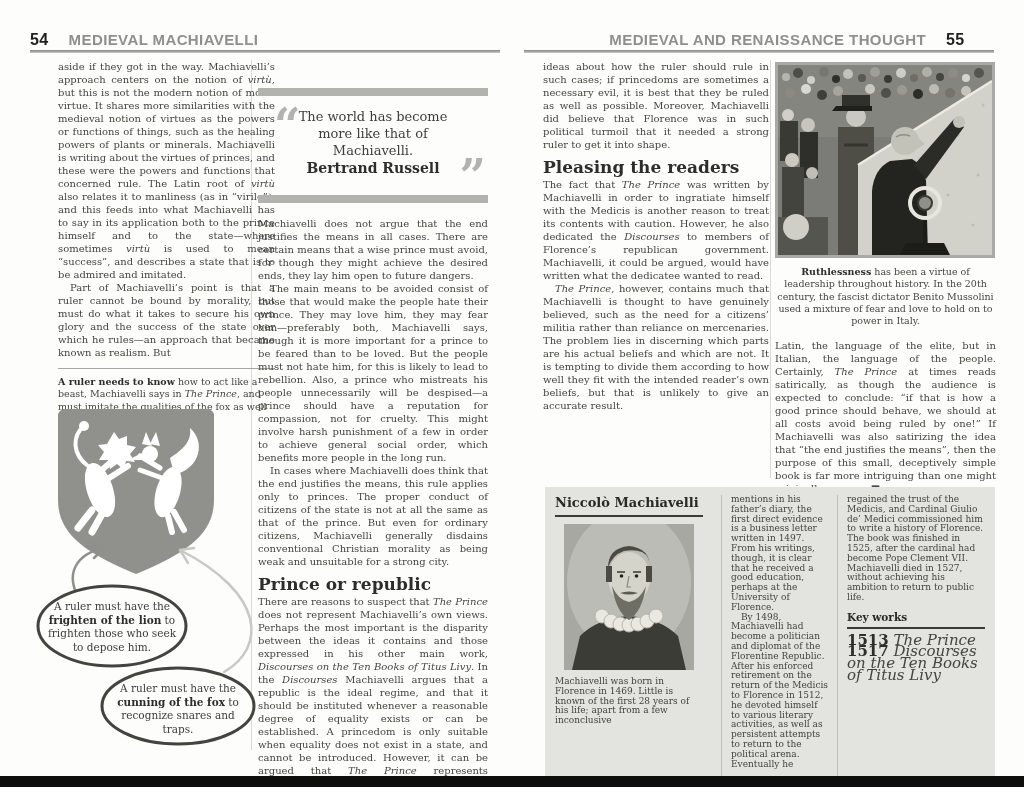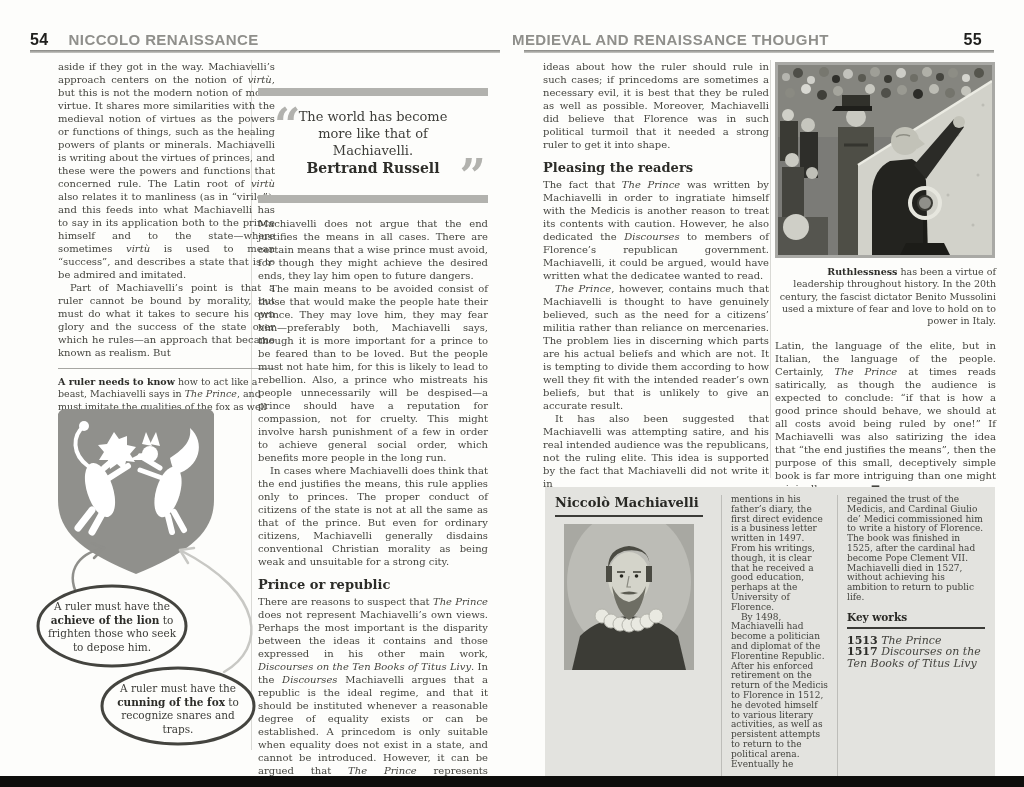--- a/index.html
+++ b/index.html
@@ -13,21 +13,21 @@
   
   .runhead{position:absolute;top:31px;height:18px;display:flex;align-items:baseline;gap:20px;
     font-family:"Liberation Sans",sans-serif;font-weight:700;font-size:15px;letter-spacing:.4px;}
   .runhead .pnum{color:#1f1f1d;font-size:16px;}
   .runhead .ttl{color:#8f8f8b;}
   .hdr-rule{position:absolute;top:50px;height:3px;background:linear-gradient(to bottom,#858581,#c9c9c5);}
   
   .col{position:absolute;}
   p.b{margin:0;font-size:10px;line-height:13px;text-align:justify;}
   p.b.ind{text-indent:12px;}
-  h3.sect{margin:9px 0 3px;font-size:13px;line-height:15px;font-weight:bold;color:#2d2d29;}
+  h3.sect{margin:9px 0 3px;font-size:17px;line-height:15px;font-weight:bold;color:#2d2d29;}
   i{font-style:italic;} b{font-weight:bold;color:#2d2d29;}
   .vrule{position:absolute;width:1px;background:#d9d9d5;}
   
   .cap-rule{height:1px;background:#a6a6a2;margin:9px 0 7px;}
   p.cap{margin:0;font-size:9.5px;line-height:12.3px;text-align:left;}
   
   .qbar{height:8px;background:#b2b2ae;}
   .qbar.top{margin-top:28px;}
   .quote-block{position:relative;padding:12px 26px 18px;text-align:center;}
   .quote-text{font-size:13px;line-height:17px;color:#3e3e3a;}
@@ -47,37 +47,37 @@
   #bio-box .bcol{font-size:9px;line-height:9.8px;color:#44443f;}
   #bio-box .bcol p{margin:0;font-size:9px;line-height:9.8px;text-align:left;}
   #bio-box .bcol p.ind{text-indent:10px;}
   #bio-box .c1{width:148px;}
   #bio-box .c2{flex:1;border-left:1px solid #bdbdb9;margin-left:18px;padding-left:9px;}
   #bio-box .c3{width:138px;border-left:1px solid #bdbdb9;margin-left:9px;padding-left:9px;}
   .bio-title{margin:0 0 7px;font-size:13px;line-height:15px;font-weight:bold;color:#28282;color:#282824;
     border-bottom:2.5px solid #3b3b37;padding-bottom:5px;}
   .kw-head{margin:10px 0 0;font-size:10.5px;font-weight:bold;color:#282824;
     border-bottom:2px solid #3b3b37;padding-bottom:4px;}
-  .kw-list{margin-top:6px;font-size:11px;line-height:11.8px;}
+  .kw-list{margin-top:6px;font-size:15px;line-height:11.8px;}
   
   #rp-col2-text{left:775px;top:266px;width:221px;}
-  #rp-col2-text .photo-cap{margin:0 0 12px;font-size:9.5px;line-height:12.3px;text-align:right;}
+  #rp-col2-text .photo-cap{margin:0 0 12px;font-size:9.5px;line-height:12.3px;text-align:center;}
   
   #footer-bar{left:0;top:776px;width:1024px;height:11px;background:#0e0e0c;}
 </style>
 </head>
 <body>
 
 <div class="runhead" style="left:30px;width:470px;">
   <span class="pnum">54</span>
-  <span class="ttl">NICCOLO RENAISSANCE</span>
+  <span class="ttl">MEDIEVAL MACHIAVELLI</span>
 </div>
 <div class="hdr-rule" style="left:30px;width:470px;"></div>
 
-<div class="runhead" style="left:512px;width:470px;justify-content:space-between;">
+<div class="runhead" style="left:552px;width:470px;justify-content:center;">
   <span class="ttl">MEDIEVAL AND RENAISSANCE THOUGHT</span>
   <span class="pnum">55</span>
 </div>
 <div class="hdr-rule" style="left:524px;width:470px;"></div>
 
 <div class="vrule" style="left:251px;top:60px;height:690px;"></div>
 <div class="vrule" style="left:770px;top:60px;height:418px;"></div>
 
 <div class="col" style="left:30px;top:60px;width:217px;margin-left:28px;">
   <p class="b">aside if they got in the way. Machiavelli’s approach centers on the notion of <i>virtù</i>, but this is not the modern notion of moral virtue. It shares more similarities with the medieval notion of virtues as the powers or functions of things, such as the healing powers of plants or minerals. Machiavelli is writing about the virtues of princes, and these were the powers and functions that concerned rule. The Latin root of <i>virtù</i> also relates it to manliness (as in “virile”), and this feeds into what Machiavelli has to say in its application both to the prince himself and to the state—where sometimes <i>virtù</i> is used to mean “success”, and describes a state that is to be admired and imitated.</p>
@@ -122,21 +122,21 @@
       <path d="M76 146 L64 141 M76 146 L66 156" stroke="#8f8f8b" stroke-width="2.5"></path>
     </g>
     <g fill="none" stroke-linecap="round">
       <path d="M196 270 C238 246 238 192 152 148" stroke="#c8c8c4" stroke-width="2.5"></path>
       <path d="M152 148 L166 146 M152 148 L160 161" stroke="#c8c8c4" stroke-width="2.5"></path>
     </g>
 
     <ellipse cx="84" cy="224" rx="74" ry="40" fill="#fdfdfb" stroke="#44443f" stroke-width="3"></ellipse>
     <ellipse cx="150" cy="304" rx="76" ry="38" fill="#fdfdfb" stroke="#44443f" stroke-width="3"></ellipse>
   </svg>
-  <div class="bubble-text" style="left:16px;top:198px;width:136px;">A ruler must have the <b>achieve of the lion</b> to frighten those who seek to depose him.</div>
+  <div class="bubble-text" style="left:16px;top:198px;width:136px;">A ruler must have the <b>frighten of the lion</b> to frighten those who seek to depose him.</div>
   <div class="bubble-text" style="left:80px;top:280px;width:140px;">A ruler must have the <b>cunning of the fox</b> to recognize snares and traps.</div>
 </div>
 
 <div class="col" style="left:258px;top:60px;width:230px;">
   <div class="qbar top"></div>
   <div class="quote-block">
     <span class="bq open">“</span>
     <div class="quote-text">The world has become more like that of Machiavelli.</div>
     <div class="quote-attr">Bertrand Russell</div>
     <span class="bq close">”</span>
@@ -149,21 +149,20 @@
     <h3 class="sect">Prince or republic</h3>
     <p class="b">There are reasons to suspect that <i>The Prince</i> does not represent Machiavelli’s own views. Perhaps the most important is the disparity between the ideas it contains and those expressed in his other main work, <i>Discourses on the Ten Books of Titus Livy</i>. In the <i>Discourses</i> Machiavelli argues that a republic is the ideal regime, and that it should be instituted whenever a reasonable degree of equality exists or can be established. A princedom is only suitable when equality does not exist in a state, and cannot be introduced. However, it can be argued that <i>The Prince</i> represents Machiavelli’s genuine</p>
   </div>
 </div>
 
 <div class="col" style="left:543px;top:60px;width:226px;">
   <p class="b">ideas about how the ruler should rule in such cases; if princedoms are sometimes a necessary evil, it is best that they be ruled as well as possible. Moreover, Machiavelli did believe that Florence was in such political turmoil that it needed a strong ruler to get it into shape.</p>
   <h3 class="sect">Pleasing the readers</h3>
   <p class="b">The fact that <i>The Prince</i> was written by Machiavelli in order to ingratiate himself with the Medicis is another reason to treat its contents with caution. However, he also dedicated the <i>Discourses</i> to members of Florence’s republican government. Machiavelli, it could be argued, would have written what the dedicatee wanted to read.</p>
   <p class="b ind"><i>The Prince</i>, however, contains much that Machiavelli is thought to have genuinely believed, such as the need for a citizens’ militia rather than reliance on mercenaries. The problem lies in discerning which parts are his actual beliefs and which are not. It is tempting to divide them according to how well they fit with the intended reader’s own beliefs, but that is unlikely to give an accurate result.</p>
-  <p class="b ind">It has also been suggested that Machiavelli was attempting satire, and his real intended audience was the republicans, not the ruling elite. This idea is supported by the fact that Machiavelli did not write it in</p>
 </div>
 
 <div class="abs" id="rp-photo">
   <svg width="214" height="190" viewBox="0 0 214 190">
     <rect width="214" height="190" fill="#7b7b77"></rect>
     <rect width="214" height="72" fill="#85857f"></rect>
 
     <g>
       <circle cx="8" cy="12" r="4" fill="#b5b5af"></circle>
         <circle cx="20" cy="8" r="5" fill="#4e4e48"></circle>
@@ -272,20 +271,21 @@
       <path d="M44 44 Q44 24 65 22 Q86 24 86 44 Q86 32 78 28 Q70 25 60 27 Q48 31 44 44 Z" fill="#4a4a42"></path>
       <rect x="42" y="42" width="6" height="16" fill="#4a4a42"></rect>
         <rect x="82" y="42" width="6" height="16" fill="#4a4a42"></rect>
       <path d="M53 48 L61 48 M69 48 L77 48" stroke="#3a3a32" stroke-width="1.5"></path>
       <circle cx="57.5" cy="52" r="1.8" fill="#26261f"></circle>
         <circle cx="72.5" cy="52" r="1.8" fill="#26261f"></circle>
       <path d="M65 52 L63 63 L67 63" fill="none" stroke="#8a8a80" stroke-width="1.2"></path>
       <path d="M56 69 Q65 66 74 69 Q65 72 56 69 Z" fill="#5a5a50"></path>
       <path d="M48 62 Q52 88 65 96 Q78 88 82 62 Q76 76 65 78 Q54 76 48 62 Z" fill="#6e6e64"></path>
     </svg>
+    <p>Machiavelli was born in Florence in 1469. Little is known of the first 28 years of his life; apart from a few inconclusive</p>
   </div>
   <div class="bcol c2">
     <p>mentions in his father’s diary, the first direct evidence is a business letter written in 1497. From his writings, though, it is clear that he received a good education, perhaps at the University of Florence.</p>
     <p class="ind">By 1498, Machiavelli had become a politician and diplomat of the Florentine Republic. After his enforced retirement on the return of the Medicis to Florence in 1512, he devoted himself to various literary activities, as well as persistent attempts to return to the political arena. Eventually he</p>
   </div>
   <div class="bcol c3">
     <p>regained the trust of the Medicis, and Cardinal Giulio de’ Medici commissioned him to write a history of Florence. The book was finished in 1525, after the cardinal had become Pope Clement VII. Machiavelli died in 1527, without achieving his ambition to return to public life.</p>
     <h4 class="kw-head">Key works</h4>
     <div class="kw-list">
       <div><b>1513</b> <i>The Prince</i></div>

